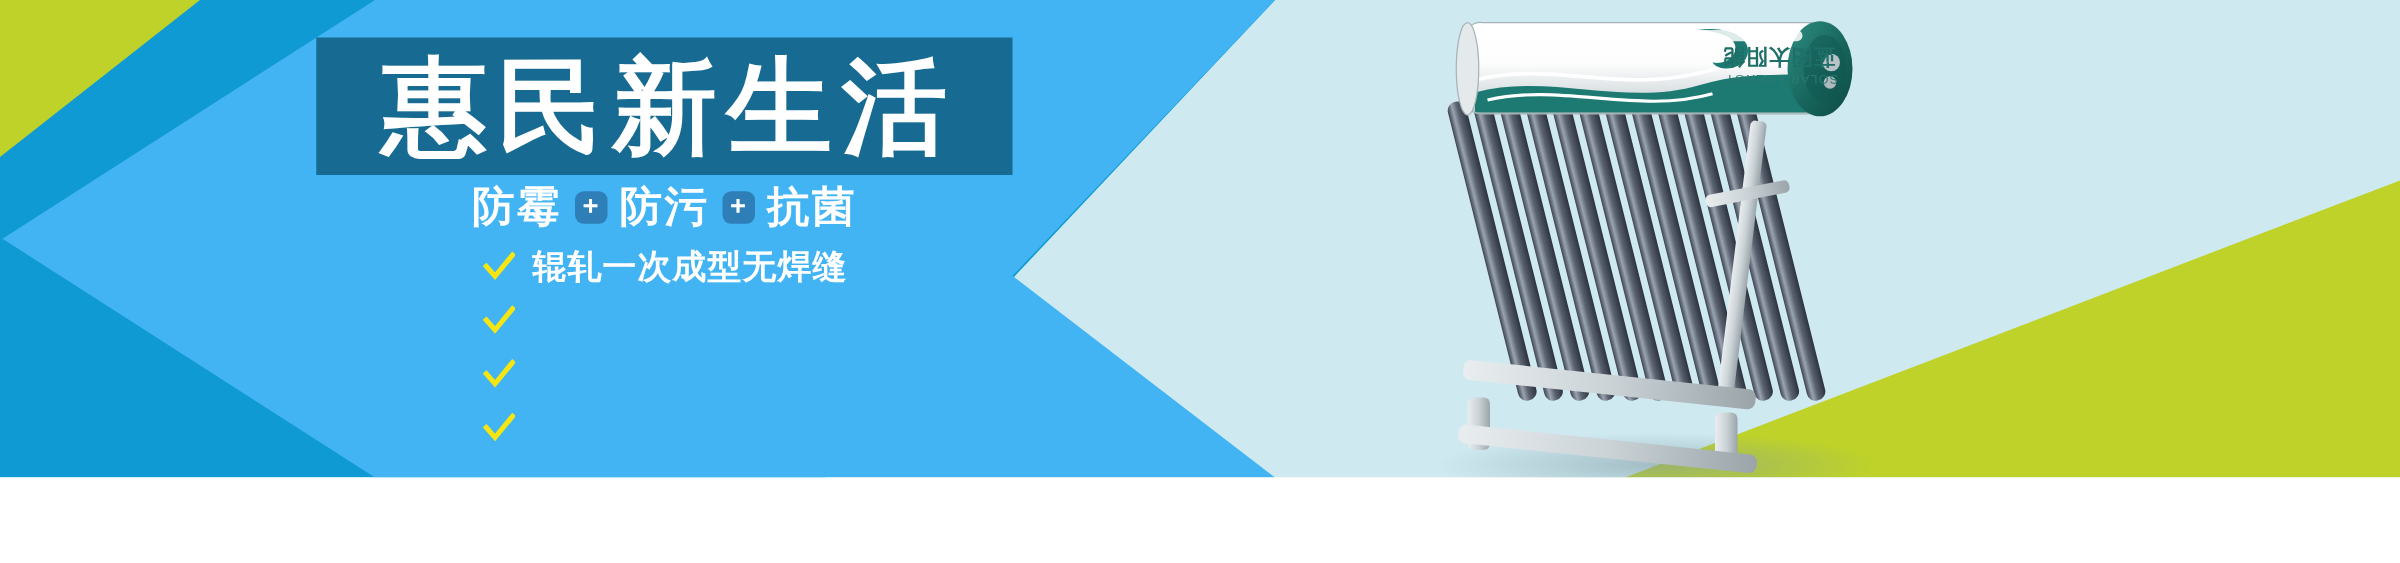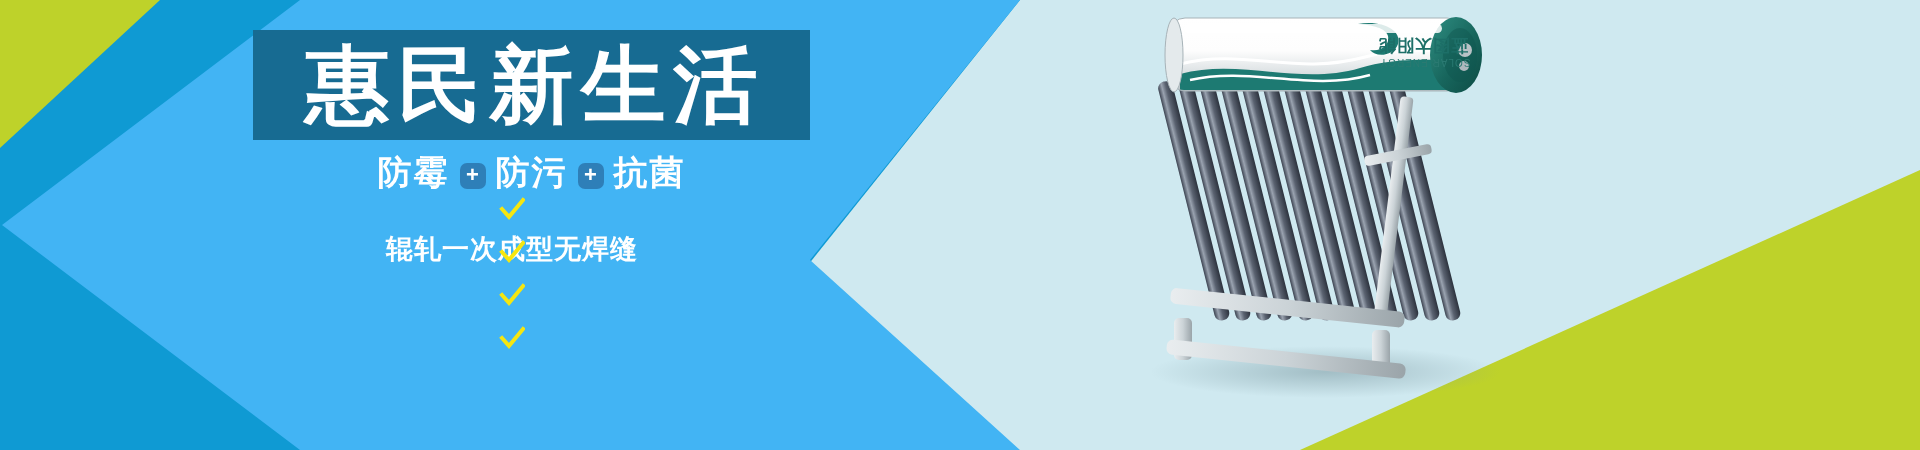--- a/index.html
+++ b/index.html
@@ -3,21 +3,21 @@
 <meta charset="utf-8">
 <style>
   html, body {
     margin: 0;
     padding: 0;
     background: #ffffff;
   }
   #banner {
     position: relative;
     width: 1920px;
-    height: 450px;
+    height: 382px;
     overflow: hidden;
     font-family: "Liberation Sans", "DejaVu Sans", sans-serif;
     background: #cfe9f0;
   }
 
   
   .bg-layer {
     position: absolute;
     inset: 0;
     width: 100%;
@@ -49,21 +49,21 @@
   }
 
   
   .subtitle {
     position: absolute;
     left: 253px;
     top: 143px;
     width: 557px;
     height: 46px;
     display: flex;
-    align-items: flex-end;
+    align-items: center;
     justify-content: center;
     gap: 10px;
     white-space: nowrap;
   }
   .subtitle-word {
     color: #ffffff;
     font-size: 34px;
     font-weight: 700;
     letter-spacing: 2px;
     line-height: 1;
@@ -89,21 +89,20 @@
     top: 196px;
     display: flex;
     flex-direction: column;
     gap: 9px;
   }
   .feature-row {
     display: flex;
     align-items: center;
     gap: 14px;
     height: 34px;
-    flex-direction: column;
   }
   .check-icon {
     width: 26px;
     height: 26px;
     flex: 0 0 auto;
     display: block;
   }
   .feature-text {
     color: #ffffff;
     font-size: 27px;

